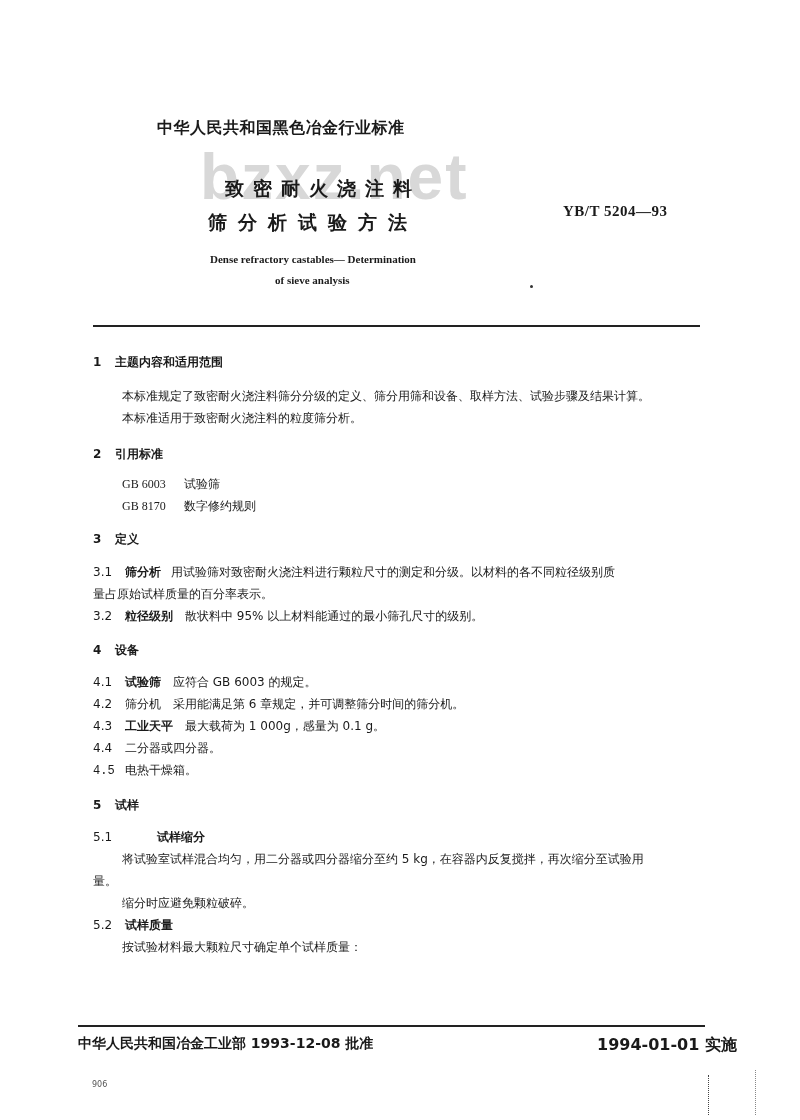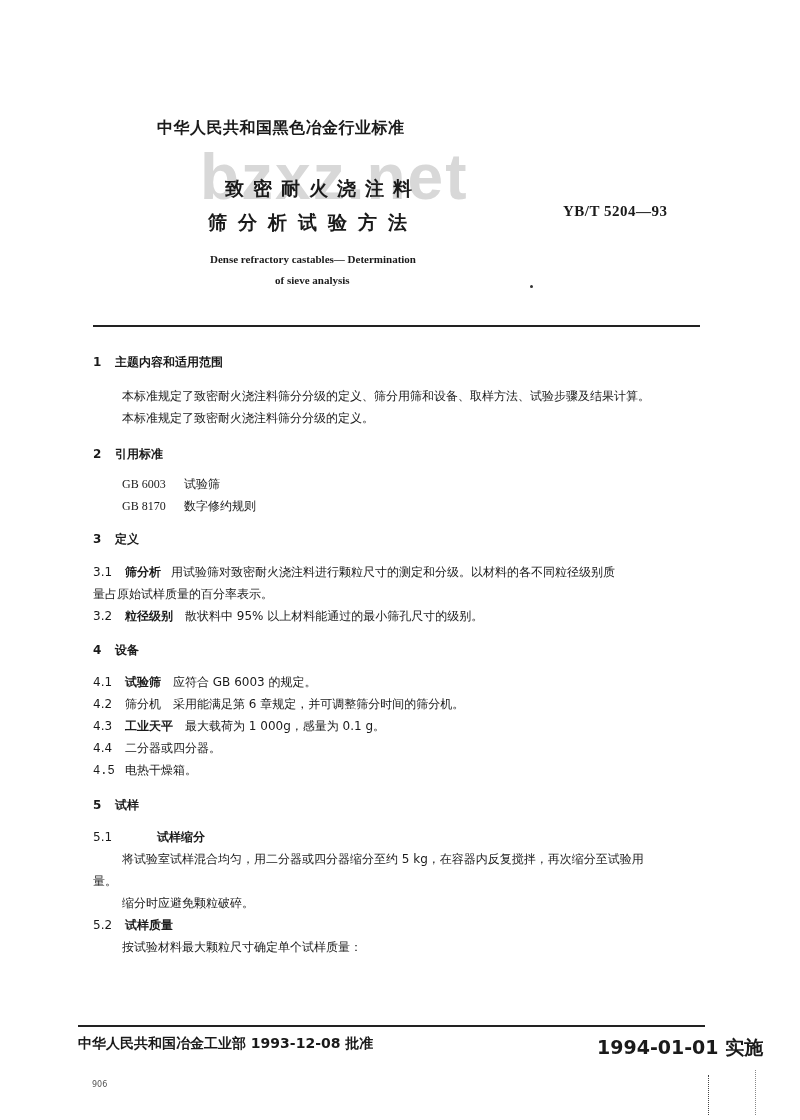--- a/index.html
+++ b/index.html
@@ -14,21 +14,21 @@
   .code { left: 563px; top: 203px; font-size: 15px; font-family: "Liberation Serif", serif; font-weight: bold; letter-spacing: 0.5px; }
   .en1 { left: 210px; top: 253px; font-size: 11px; font-family: "Liberation Serif", serif; font-weight: bold; }
   .en2 { left: 275px; top: 274px; font-size: 11px; font-family: "Liberation Serif", serif; font-weight: bold; }
   .rule-top { left: 93px; top: 325px; width: 607px; height: 0; border-top: 2px solid #222; }
   .rule-bot { left: 78px; top: 1025px; width: 627px; height: 0; border-top: 2px solid #222; }
   .h { font-size: 12px; font-weight: bold; }
   .p { font-size: 12px; }
   .num { display: inline-block; width: 32px; }
   .hnum { display: inline-block; width: 22px; }
   .footer-left { left: 78px; top: 1035px; font-size: 14px; font-weight: bold; text-align: center; }
-  .footer-right { left: 597px; top: 1035px; font-size: 19px; font-weight: bold; }
+  .footer-right { left: 597px; top: 1035px; font-size: 16px; font-weight: bold; }
   .pageno { left: 92px; top: 1080px; font-size: 8px; color: #555; }
   .marks { left: 708px; top: 1075px; width: 2px; height: 40px; border-left: 1px dotted #444; }
   .marks2 { left: 755px; top: 1070px; width: 2px; height: 45px; border-left: 1px dotted #888; }
   .dot { width: 3px; height: 3px; background: #333; border-radius: 50%; }
 </style>
 </head>
 <body>
 
 <div class="abs watermark">bzxz.net</div>
 <div class="abs std-org">中华人民共和国黑色冶金行业标准</div>
@@ -38,21 +38,21 @@
 <div class="abs en1">Dense refractory castables— Determination</div>
 <div class="abs en2">of sieve analysis</div>
 <div class="abs dot" style="left:530px;top:285px;"></div>
 
 <div class="abs rule-top"></div>
 
 <div class="abs h" style="left:93px;top:354px;">
   <span class="hnum">1</span><span>主题内容和适用范围</span>
 </div>
 <div class="abs p" style="left:122px;top:388px;">本标准规定了致密耐火浇注料筛分分级的定义、筛分用筛和设备、取样方法、试验步骤及结果计算。</div>
-<div class="abs p" style="left:122px;top:410px;">本标准规定了致密耐火浇注料筛分分级的定义。</div>
+<div class="abs p" style="left:122px;top:410px;">本标准适用于致密耐火浇注料的粒度筛分析。</div>
 
 <div class="abs h" style="left:93px;top:446px;">
   <span class="hnum">2</span><span>引用标准</span>
 </div>
 <div class="abs p" style="left:122px;top:476px;">
   <span style="display:inline-block;width:62px;font-family:'Liberation Serif',serif;">GB 6003</span><span>试验筛</span>
 </div>
 <div class="abs p" style="left:122px;top:498px;">
   <span style="display:inline-block;width:62px;font-family:'Liberation Serif',serif;">GB 8170</span><span>数字修约规则</span>
 </div>

